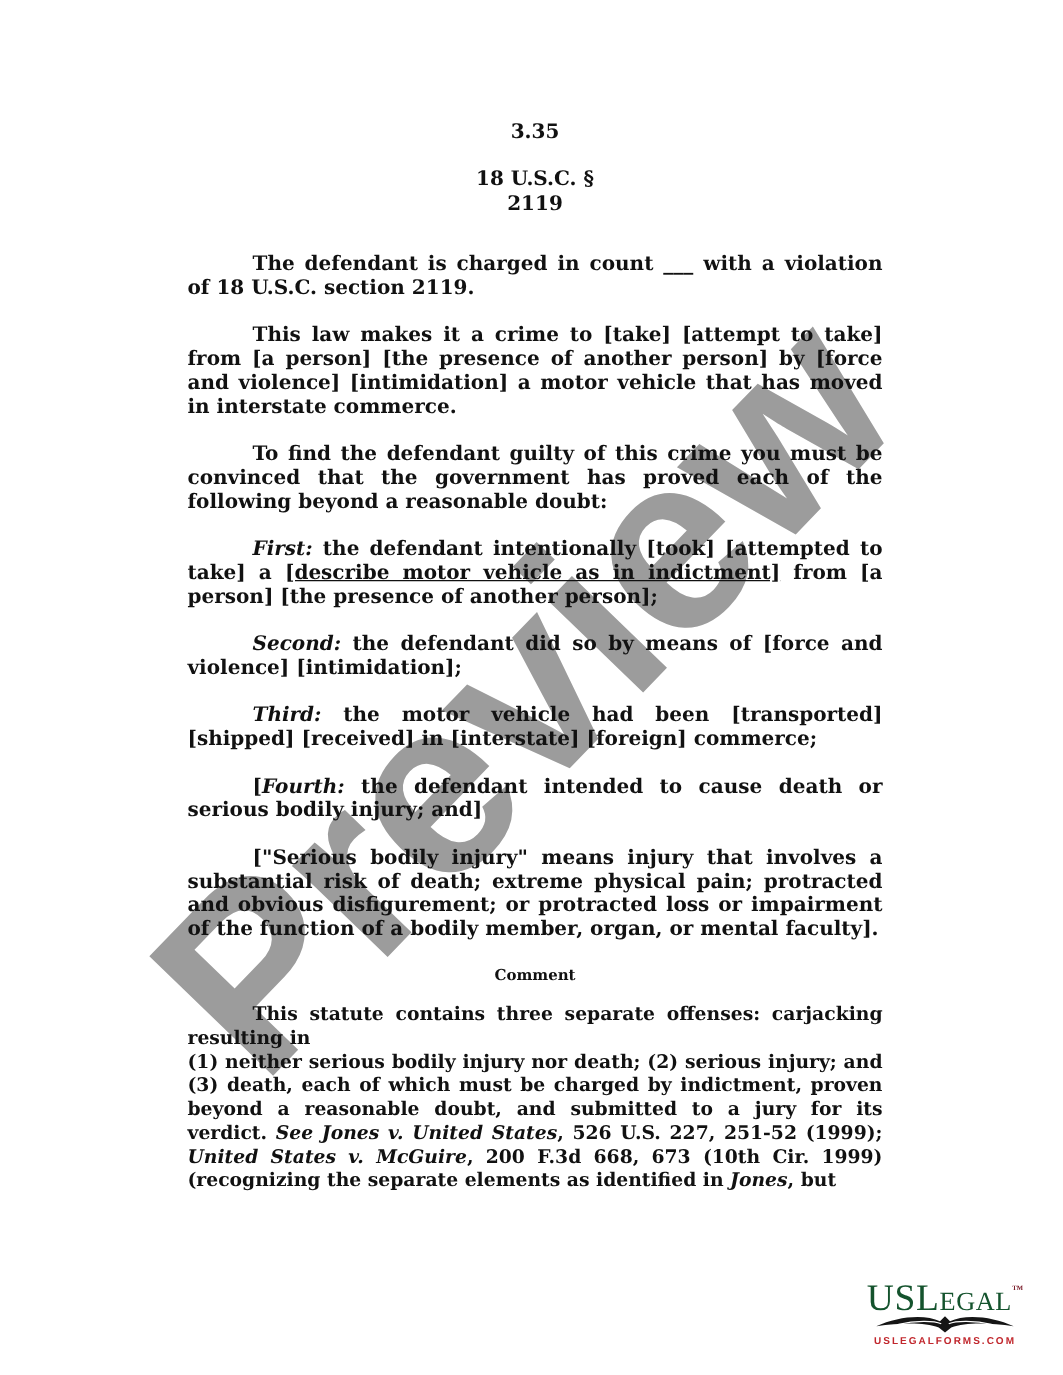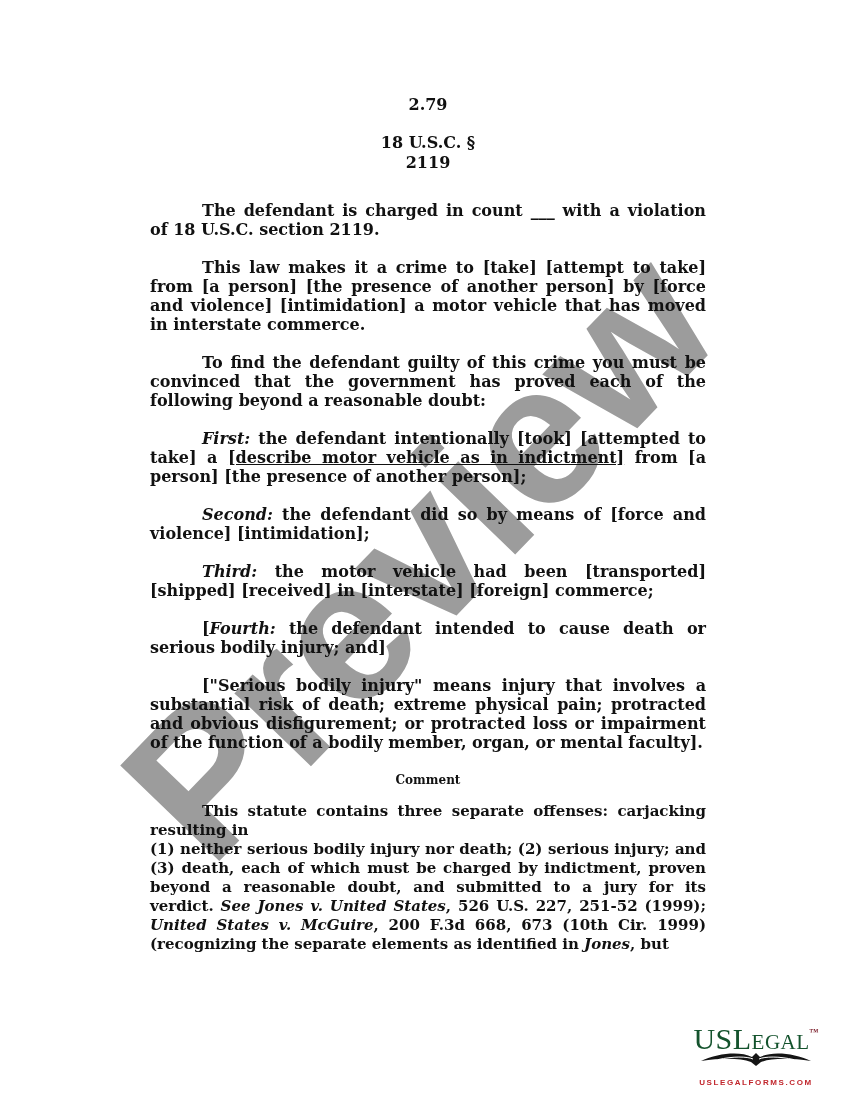--- a/index.html
+++ b/index.html
@@ -92,32 +92,32 @@
     font-weight: bold;
     font-family: "Liberation Serif", serif;
   }
   .logo-eagle { display: block; margin: -3px auto 0 auto; }
   .logo-site {
     font-family: "Liberation Sans", sans-serif;
     font-size: 8px;
     font-weight: bold;
     letter-spacing: 1.6px;
     color: #c1272d;
-    margin-top: 11px;
+    margin-top: 1px;
     white-space: nowrap;
   }
 </style>
 </head>
 <body>
 
 <div class="watermark">Preview</div>
 
 <div class="content">
 
-  <div class="docnum">2.79</div>
+  <div class="docnum">3.35</div>
 
   <div class="doctitle">
     <div>18 U.S.C. §</div>
     <div>2119</div>
   </div>
 
   <p class="bodyp mt2"><span class="ind"></span><span>The defendant is charged in count ___ with a violation of 18 U.S.C. section 2119.</span></p>
 
   <p class="bodyp"><span class="ind"></span><span>This law makes it a crime to [take] [attempt to take] from [a person] [the presence of another person] by [force and violence] [intimidation] a motor vehicle that has moved in interstate commerce.</span></p>
 

